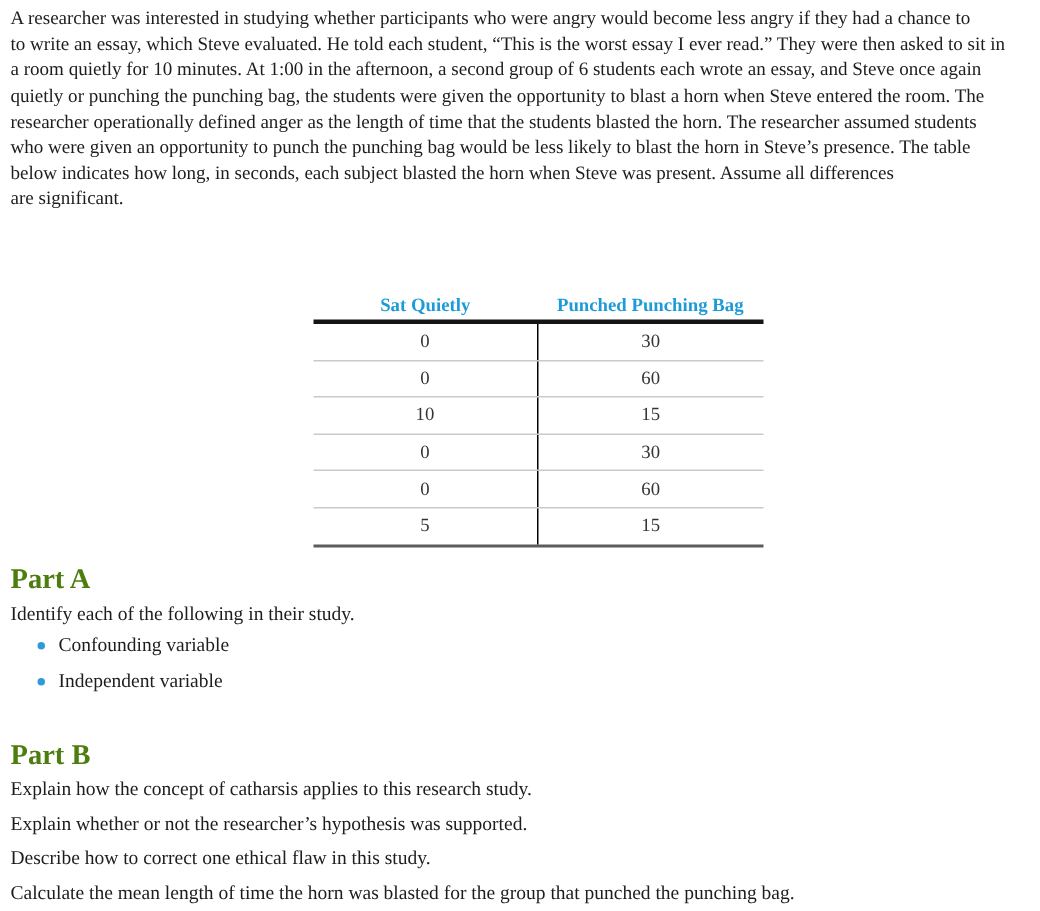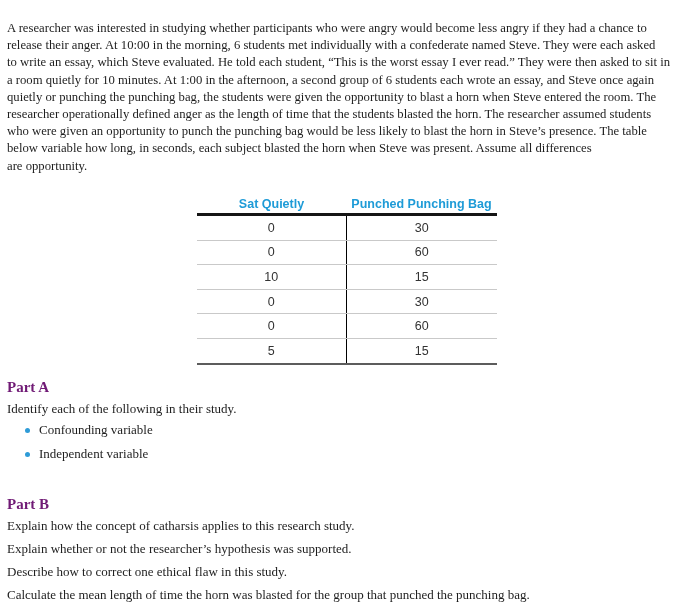--- a/index.html
+++ b/index.html
@@ -18,37 +18,37 @@
     position: relative;
     width: 693px;
     height: 607px;
     background: #ffffff;
   }
 
   
   .intro {
     position: absolute;
     left: 7px;
-    top: 20px;
+    top: 4px;
     width: 686px;
   }
   .intro .line {
     height: 17.2px;
     line-height: 17.2px;
     font-size: 12.7px;
     white-space: nowrap;
   }
 
   
   .exp-table {
     position: absolute;
-    left: 197px;
+    left: 209px;
     top: 194px;
     width: 300px;
-    font-family: Liberation Sans, sans-serif;
+    font-family: Liberation Serif, serif;
   }
   .exp-table .thead {
     display: flex;
     height: 19px;
     align-items: center;
     border-bottom: 3px solid #151515;
   }
   .exp-table .th {
     font-size: 12.5px;
     font-weight: bold;
@@ -73,23 +73,23 @@
     justify-content: center;
     font-size: 12.5px;
     color: #333333;
   }
   .exp-table .td.col2 { border-left: 1px solid #000000; }
 
   
   .part-heading {
     position: absolute;
     left: 7px;
-    font-size: 15px;
+    font-size: 19px;
     font-weight: bold;
-    color: #701a75;
+    color: #4d7c0f;
     line-height: 16px;
   }
   .part-a-heading { top: 379px; }
   .part-a-prompt {
     position: absolute;
     left: 7px;
     top: 400px;
     font-size: 13px;
     line-height: 17px;
   }
@@ -125,28 +125,27 @@
     white-space: nowrap;
   }
 </style>
 </head>
 <body>
 
 <div class="page">
 
   <div class="intro">
     <div class="line">A researcher was interested in studying whether participants who were angry would become less angry if they had a chance to</div>
-    <div class="line">release their anger. At 10:00 in the morning, 6 students met individually with a confederate named Steve. They were each asked</div>
     <div class="line">to write an essay, which Steve evaluated. He told each student, “This is the worst essay I ever read.” They were then asked to sit in</div>
     <div class="line">a room quietly for 10 minutes. At 1:00 in the afternoon, a second group of 6 students each wrote an essay, and Steve once again</div>
     <div class="line">quietly or punching the punching bag, the students were given the opportunity to blast a horn when Steve entered the room. The</div>
     <div class="line">researcher operationally defined anger as the length of time that the students blasted the horn. The researcher assumed students</div>
     <div class="line">who were given an opportunity to punch the punching bag would be less likely to blast the horn in Steve’s presence. The table</div>
-    <div class="line">below variable how long, in seconds, each subject blasted the horn when Steve was present. Assume all differences</div>
-    <div class="line">are opportunity.</div>
+    <div class="line">below indicates how long, in seconds, each subject blasted the horn when Steve was present. Assume all differences</div>
+    <div class="line">are significant.</div>
   </div>
 
   <div class="exp-table">
     <div class="thead">
       <div class="th col1">Sat Quietly</div>
       <div class="th col2">Punched Punching Bag</div>
     </div>
     <div class="tbody">
       <div class="tr">
         <div class="td col1">0</div>

